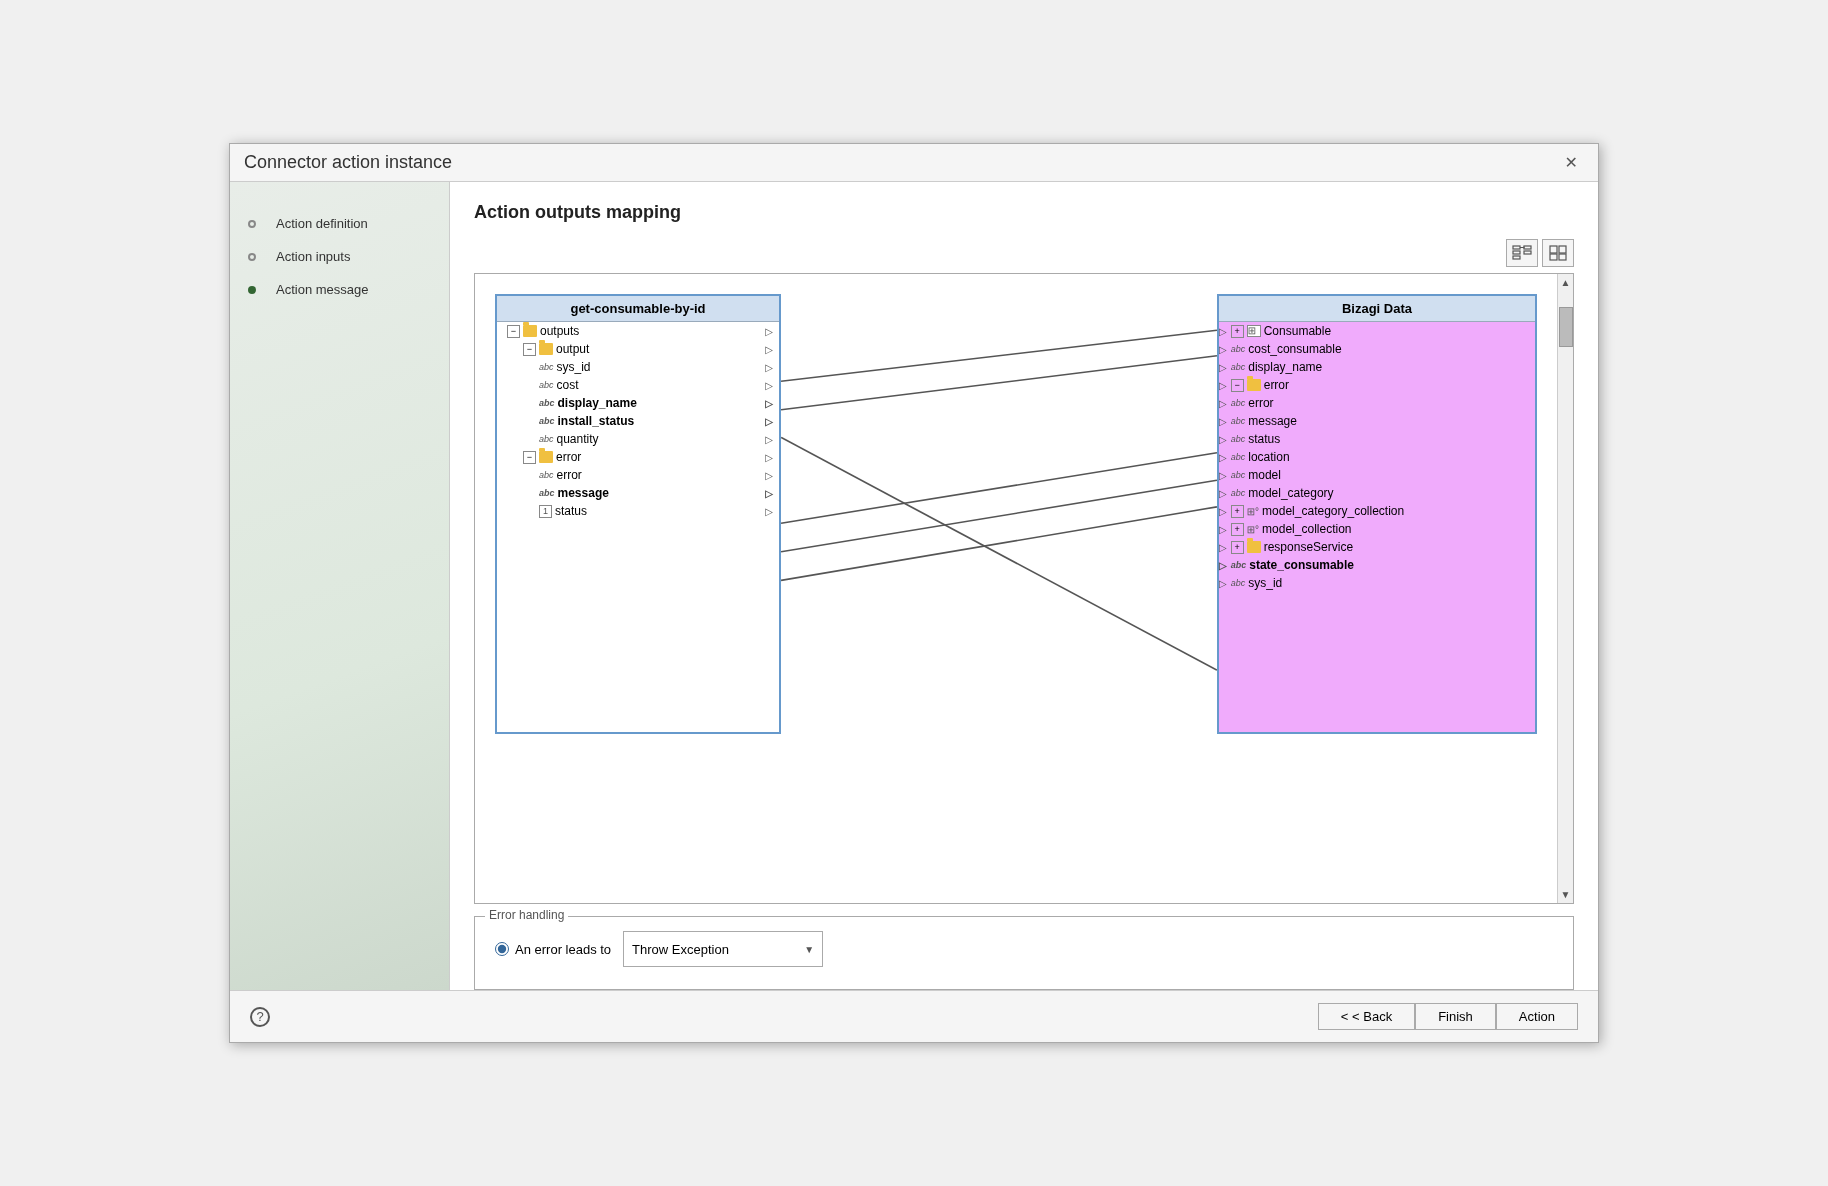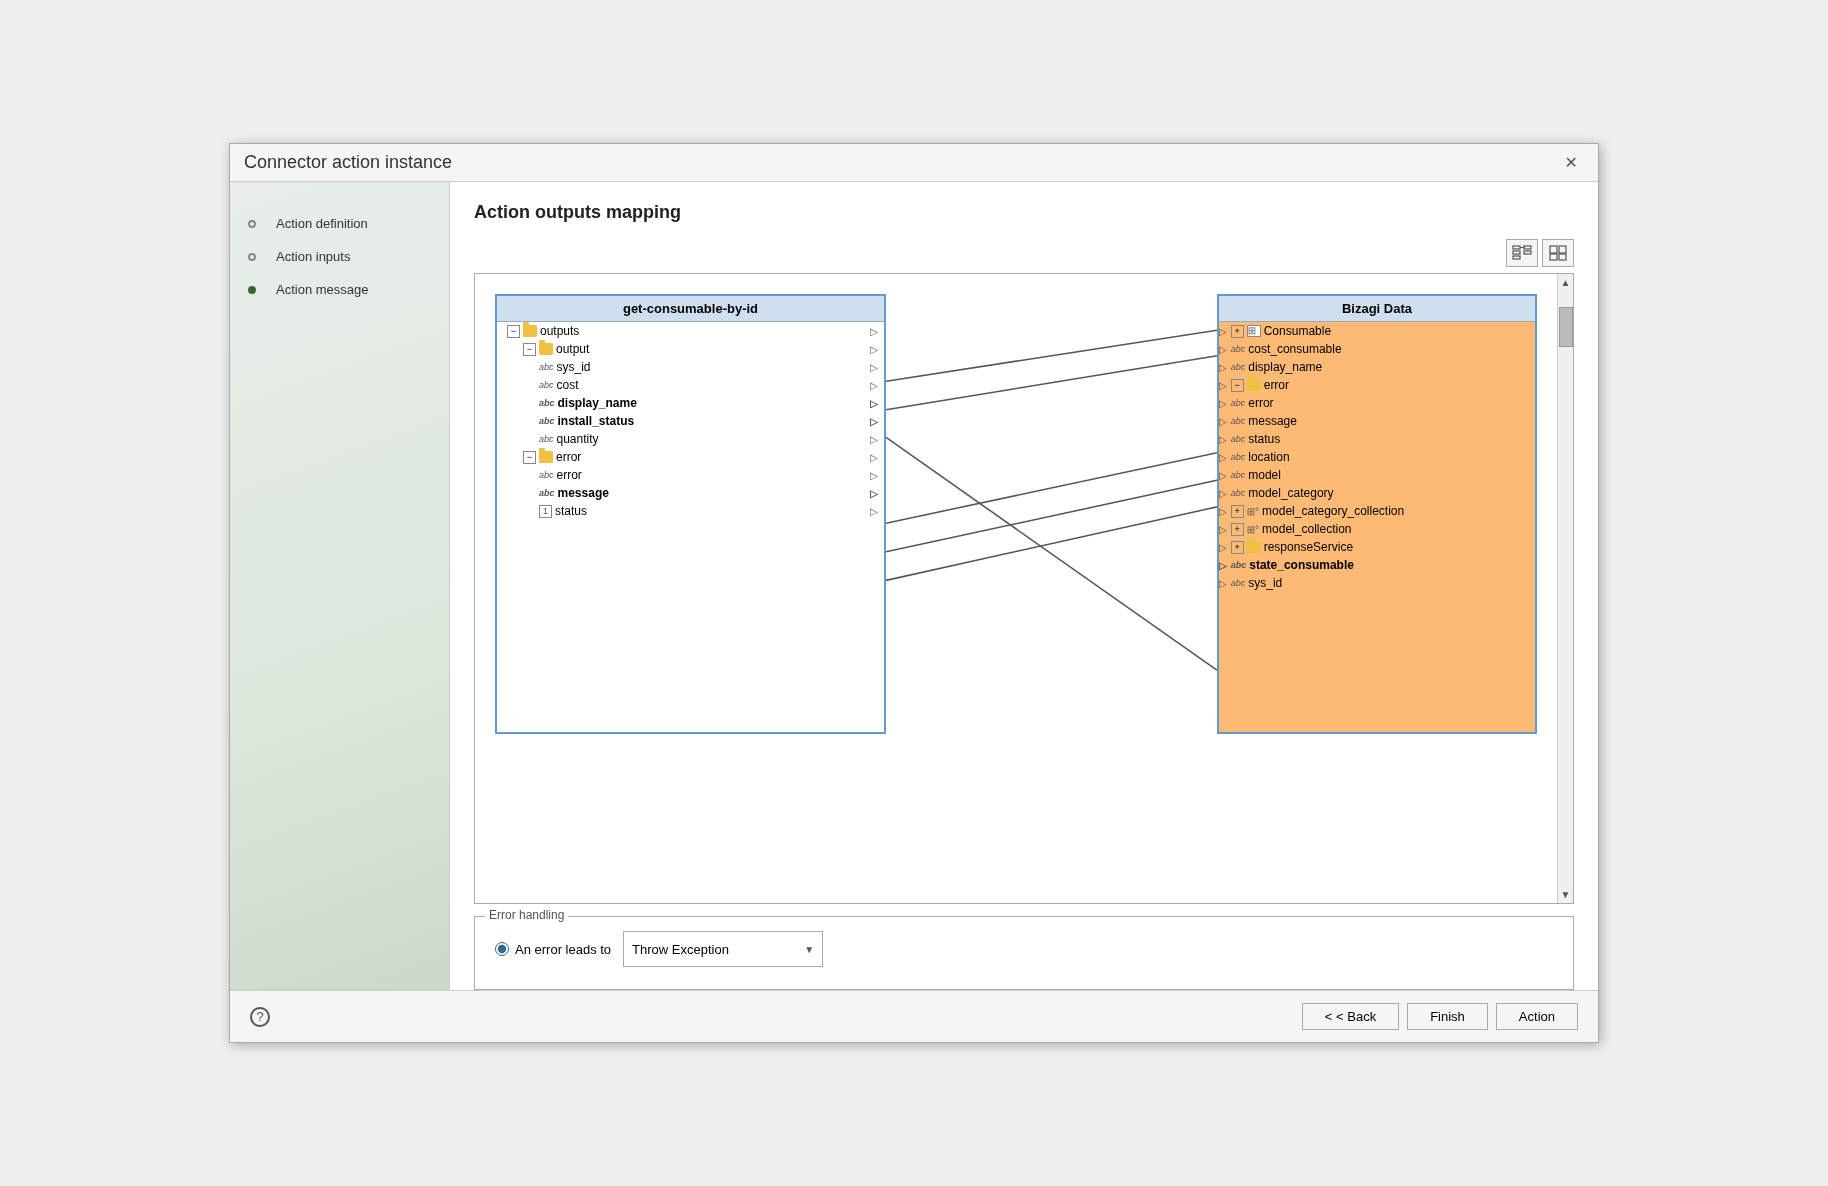--- a/index.html
+++ b/index.html
@@ -123,38 +123,38 @@
       align-items: flex-start;
     }
     .mapping-inner {
       display: flex;
       flex-direction: row;
       width: 100%;
       min-height: 480px;
       position: relative;
     }
     .left-panel {
-      width: 391px;
+      width: 286px;
       border: 2px solid #6699cc;
       background: #fff;
       margin: 20px 0 20px 20px;
       flex-shrink: 0;
     }
     .panel-header {
       background: #d0dff0;
       border-bottom: 1px solid #99aabb;
       padding: 5px 10px;
       font-weight: bold;
       font-size: 13px;
       text-align: center;
     }
     .right-panel {
       width: 320px;
       border: 2px solid #6699cc;
-      background: #fdba74;
+      background: #f0abfc;
       margin: 20px 20px 20px 0;
       flex-shrink: 0;
       margin-left: auto;
     }
     .tree-item {
       display: flex;
       align-items: center;
       padding: 2px 6px 2px 0;
       font-size: 12px;
       white-space: nowrap;
@@ -329,21 +329,20 @@
       border: 2px solid #555;
       display: flex;
       align-items: center;
       justify-content: center;
       font-size: 13px;
       color: #555;
       cursor: pointer;
     }
     .footer-buttons {
       display: flex;
-      gap: 8px;
     }
     .footer-btn {
       padding: 5px 22px;
       border: 1px solid #aaa;
       background: #f5f5f5;
       cursor: pointer;
       font-size: 13px;
       min-width: 80px;
     }
     svg.connectors {

